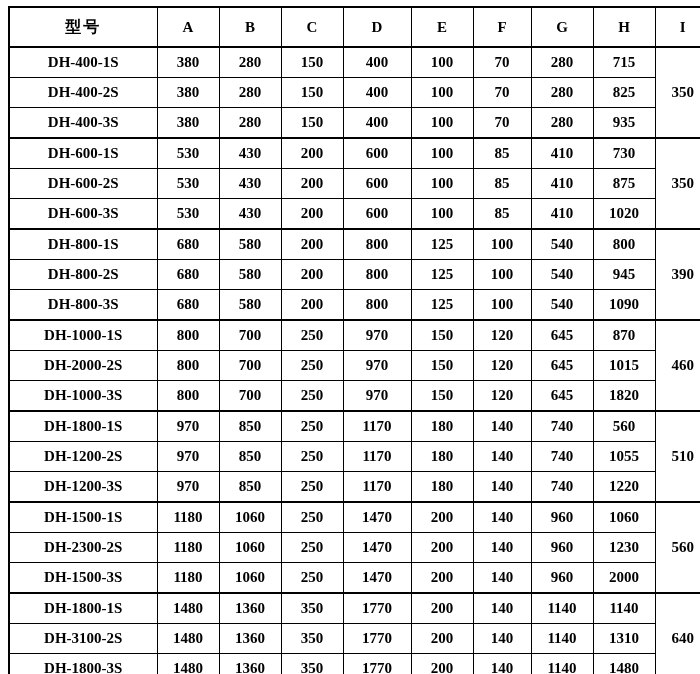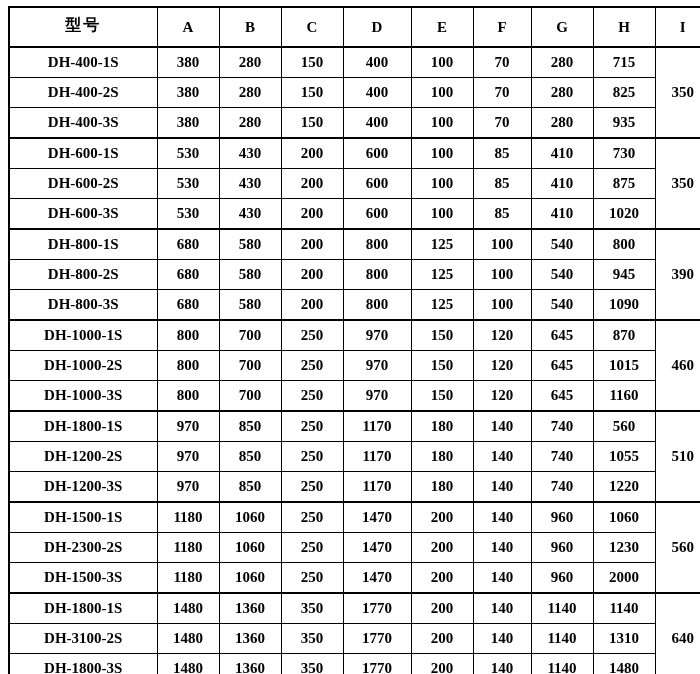--- a/index.html
+++ b/index.html
@@ -39,21 +39,21 @@
   }
   
   table.spec {
     border: 2px solid #000;
   }
   thead th {
     height: 38px;
     font-size: 17px;
   }
   thead th.model-head {
-    font-family: Liberation Mono, monospace;
+    font-family: Liberation Serif, serif;
     font-size: 16px;
     letter-spacing: 2px;
   }
   tbody td {
     height: 29px;
   }
   td.model-cell {
     font-size: 15px;
     font-family: "Liberation Serif", serif;
   }
@@ -215,40 +215,40 @@
           <td>700</td>
           <td>250</td>
           <td>970</td>
           <td>150</td>
           <td>120</td>
           <td>645</td>
           <td>870</td>
           <td rowspan="3">460</td>
         </tr>
         <tr>
-          <td class="model-cell">DH-1000-2S</td>
+          <td class="model-cell">DH-2000-2S</td>
           <td>800</td>
           <td>700</td>
           <td>250</td>
           <td>970</td>
           <td>150</td>
           <td>120</td>
           <td>645</td>
           <td>1015</td>
         </tr>
         <tr>
           <td class="model-cell">DH-1000-3S</td>
           <td>800</td>
           <td>700</td>
           <td>250</td>
           <td>970</td>
           <td>150</td>
           <td>120</td>
           <td>645</td>
-          <td>1160</td>
+          <td>1820</td>
         </tr>
         <tr class="group-start">
           <td class="model-cell">DH-1800-1S</td>
           <td>970</td>
           <td>850</td>
           <td>250</td>
           <td>1170</td>
           <td>180</td>
           <td>140</td>
           <td>740</td>

